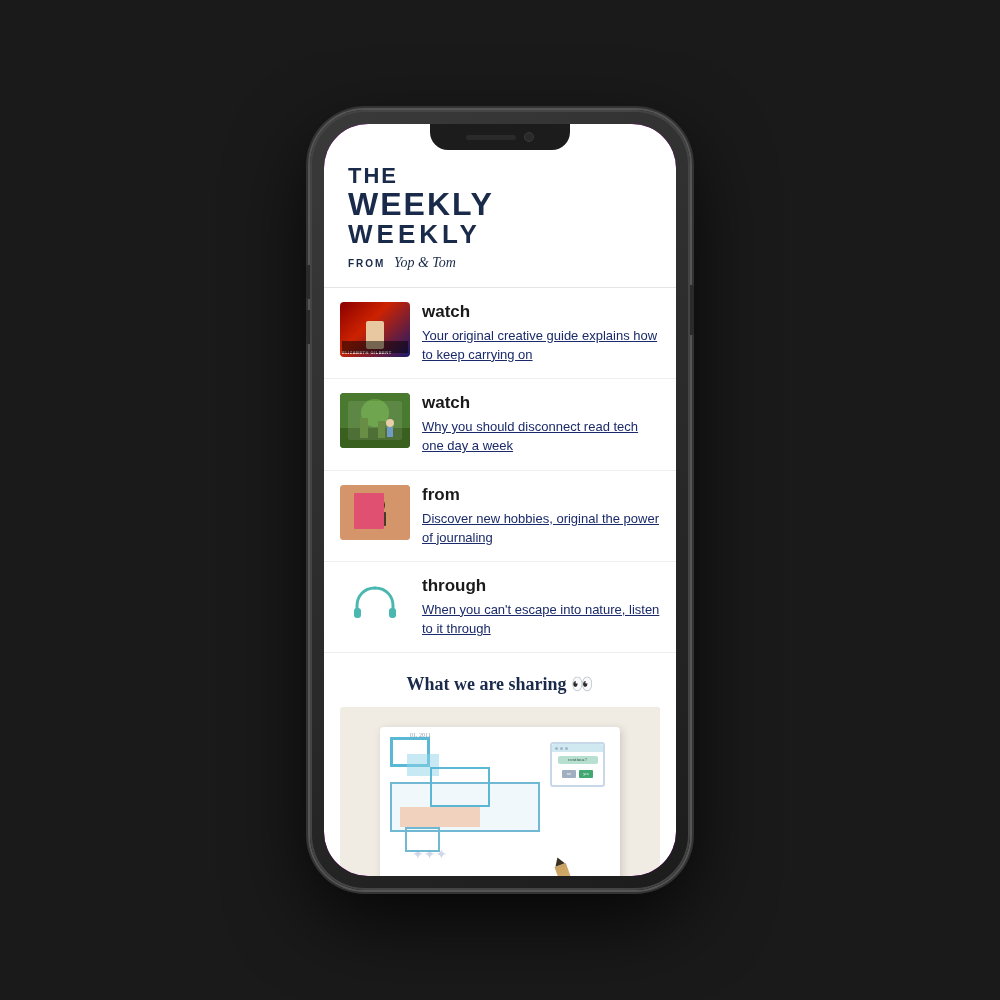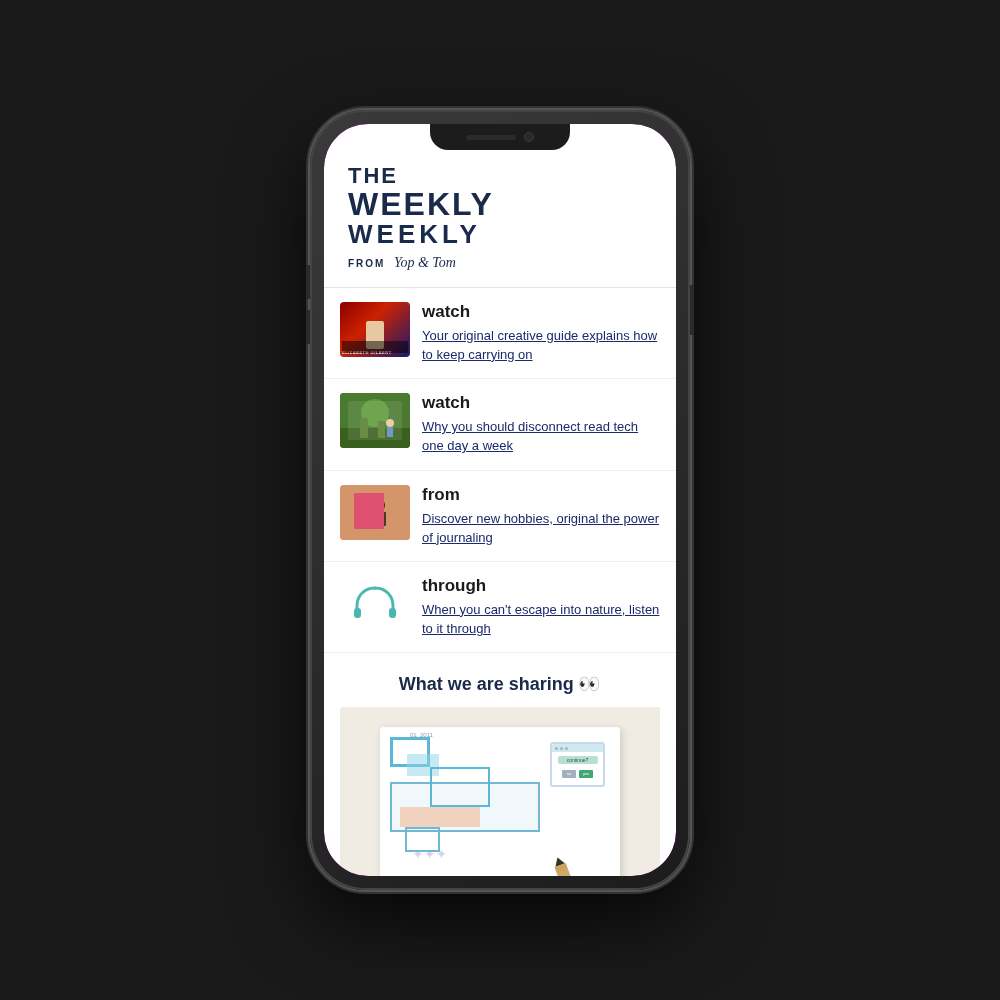--- a/index.html
+++ b/index.html
@@ -288,20 +288,21 @@
       color: #1a2a6a;
       text-decoration: underline;
       line-height: 1.4;
       cursor: pointer;
     }
 
     
     .sharing-section {
       padding: 20px 16px 12px;
       text-align: center;
+      font-family: Liberation Serif, serif;
     }
 
     .sharing-title {
       font-size: 18px;
       font-weight: 800;
       color: #1a2a4a;
       margin-bottom: 12px;
     }
 
     .sharing-image {

